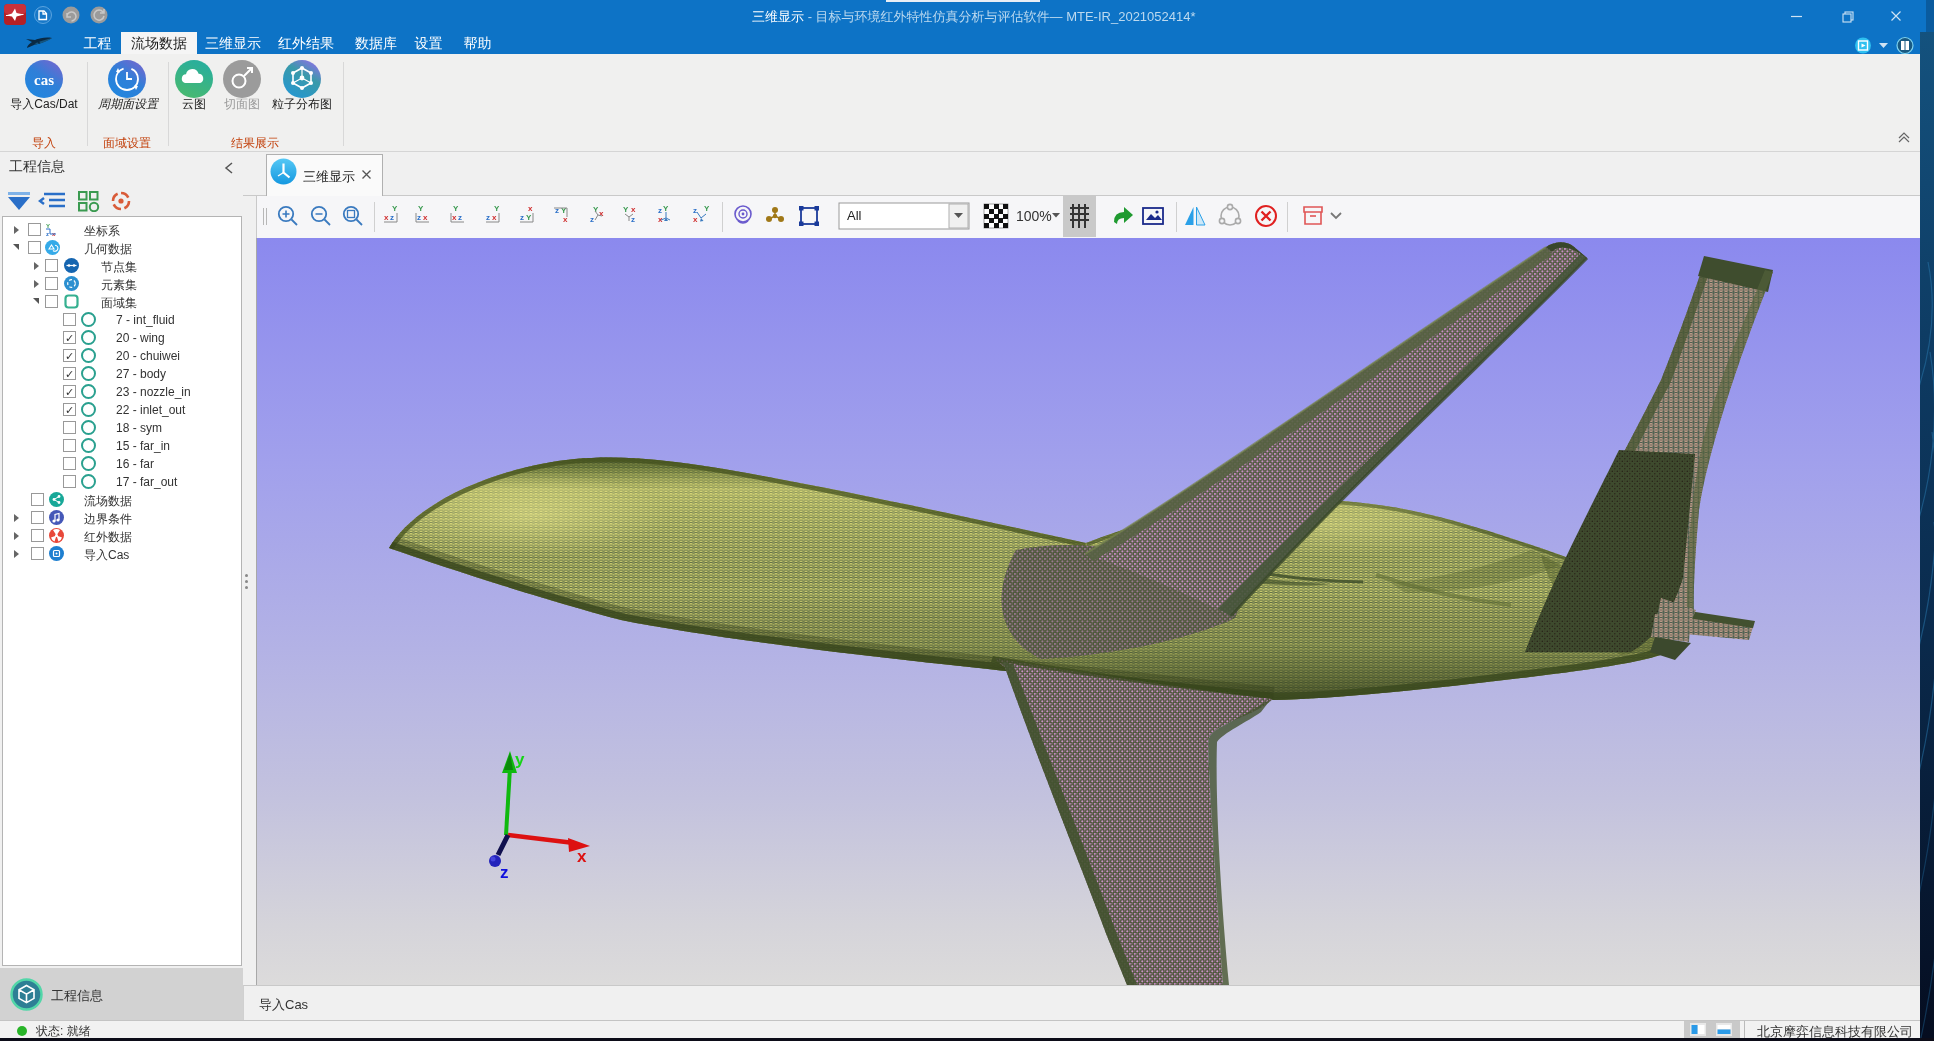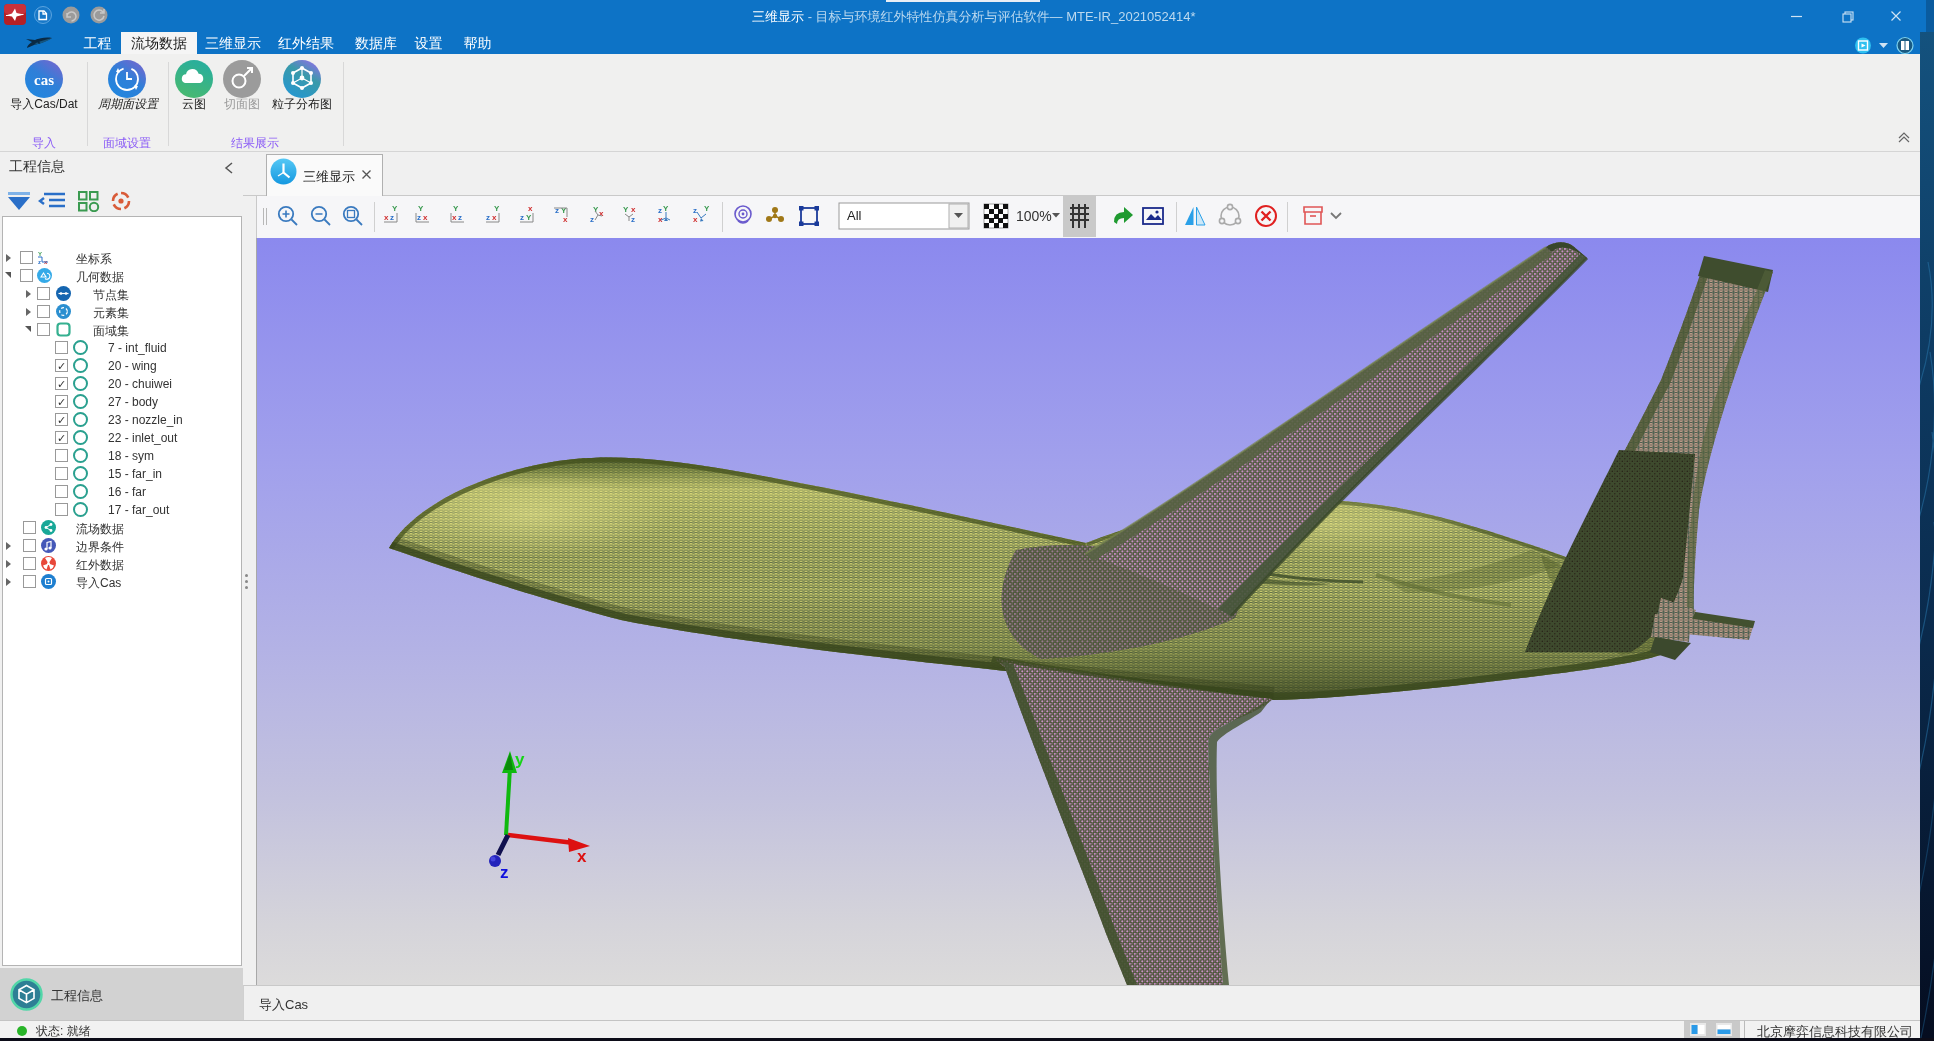--- a/index.html
+++ b/index.html
@@ -14,28 +14,28 @@
 #title-text .dim { color:#bcd9ef; }
 
 
 .mtab { position:absolute; top:32px; height:22px; line-height:22px; color:#fff; font-size:14px; text-align:center; }
 .mtab.active { background:#f5f5f5; color:#1a1a1a; }
 
 
 #ribbon { left:0; top:54px; width:1920px; height:98px; background:#f0f0ef; border-bottom:1px solid #d5d5d5; }
 .rsep { position:absolute; top:8px; height:84px; width:1px; background:#d8d8d8; }
 .rlabel { position:absolute; top:42px; font-size:12px; color:#222; white-space:nowrap; text-align:center; }
-.rgroup { position:absolute; top:81px; font-size:12px; color:#8b5cf6; text-align:center; white-space:nowrap; }
+.rgroup { position:absolute; top:81px; font-size:12px; color:#c2410c; text-align:center; white-space:nowrap; }
 
 
 #leftpanel { left:0; top:152px; width:243px; height:868px; background:#f0f0f0; }
 #lp-header { position:absolute; left:9px; top:6px; font-size:14px; color:#333; }
 #lp-collapse { position:absolute; left:224px; top:8px; font-size:12px; color:#555; }
 #tree-box { position:absolute; left:2px; top:64px; width:240px; height:750px; background:#fff; border:1px solid #b4b4b4; }
-.trow { position:absolute; left:0; height:18px; width:264px; font-size:12px; color:#333;margin-top:28px; }
+.trow { position:absolute; left:8px; height:18px; width:264px; font-size:12px; color:#333; }
 .trow .lbl { position:absolute; top:2px; }
 .exp { position:absolute; top:5px; width:0; height:0; }
 .exp.closed { border-left:5px solid #666; border-top:4px solid transparent; border-bottom:4px solid transparent; }
 .exp.open { border-top:6px solid #555; border-left:6px solid transparent; }
 .cb { position:absolute; top:2px; width:13px; height:13px; background:#fff; border:1px solid #999; font-size:11px; line-height:12px; text-align:center; color:#333; }
 .ticon { position:absolute; top:1px; width:15px; height:15px; }
 .ring { position:absolute; top:1px; width:15px; height:15px; border-radius:50%; border:2.5px solid #2aa08f; background:#fff; }
 
 
 #lp-tab { left:0; top:968px; width:243px; height:52px; background:#d2d2d2; }

